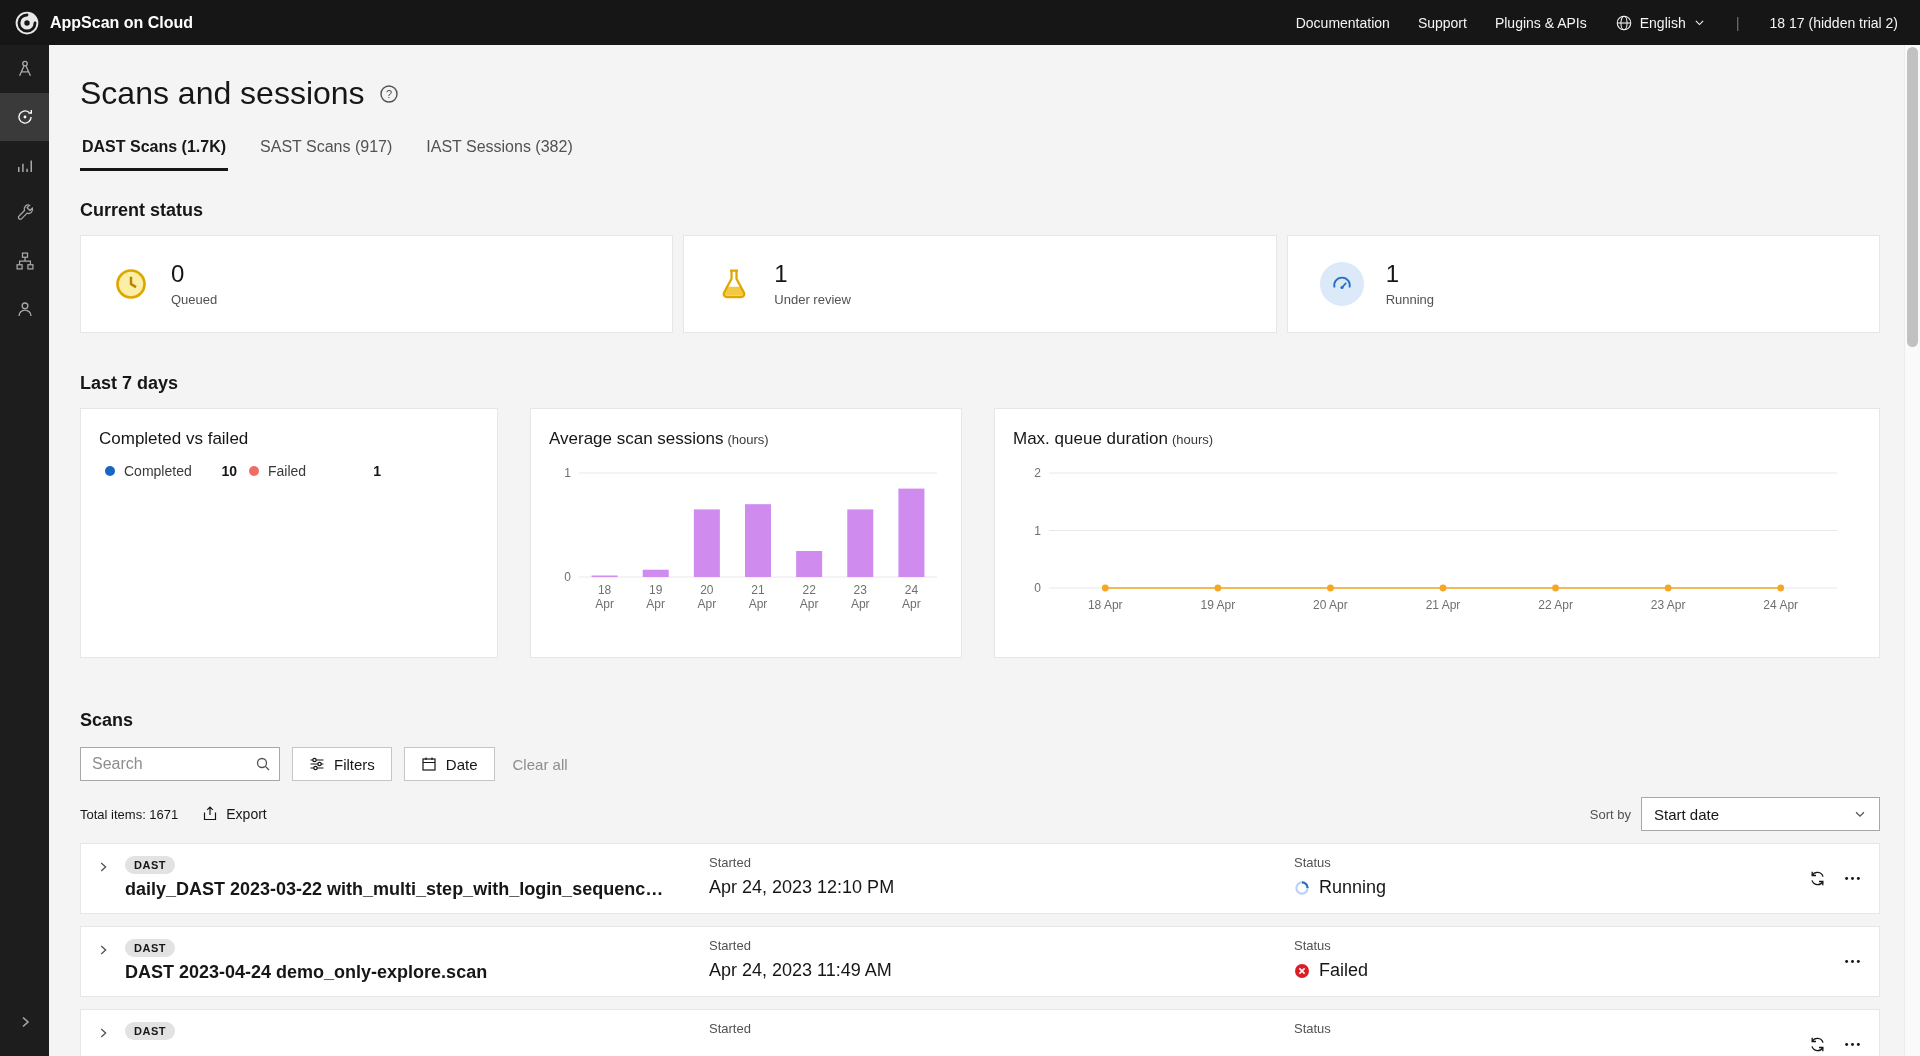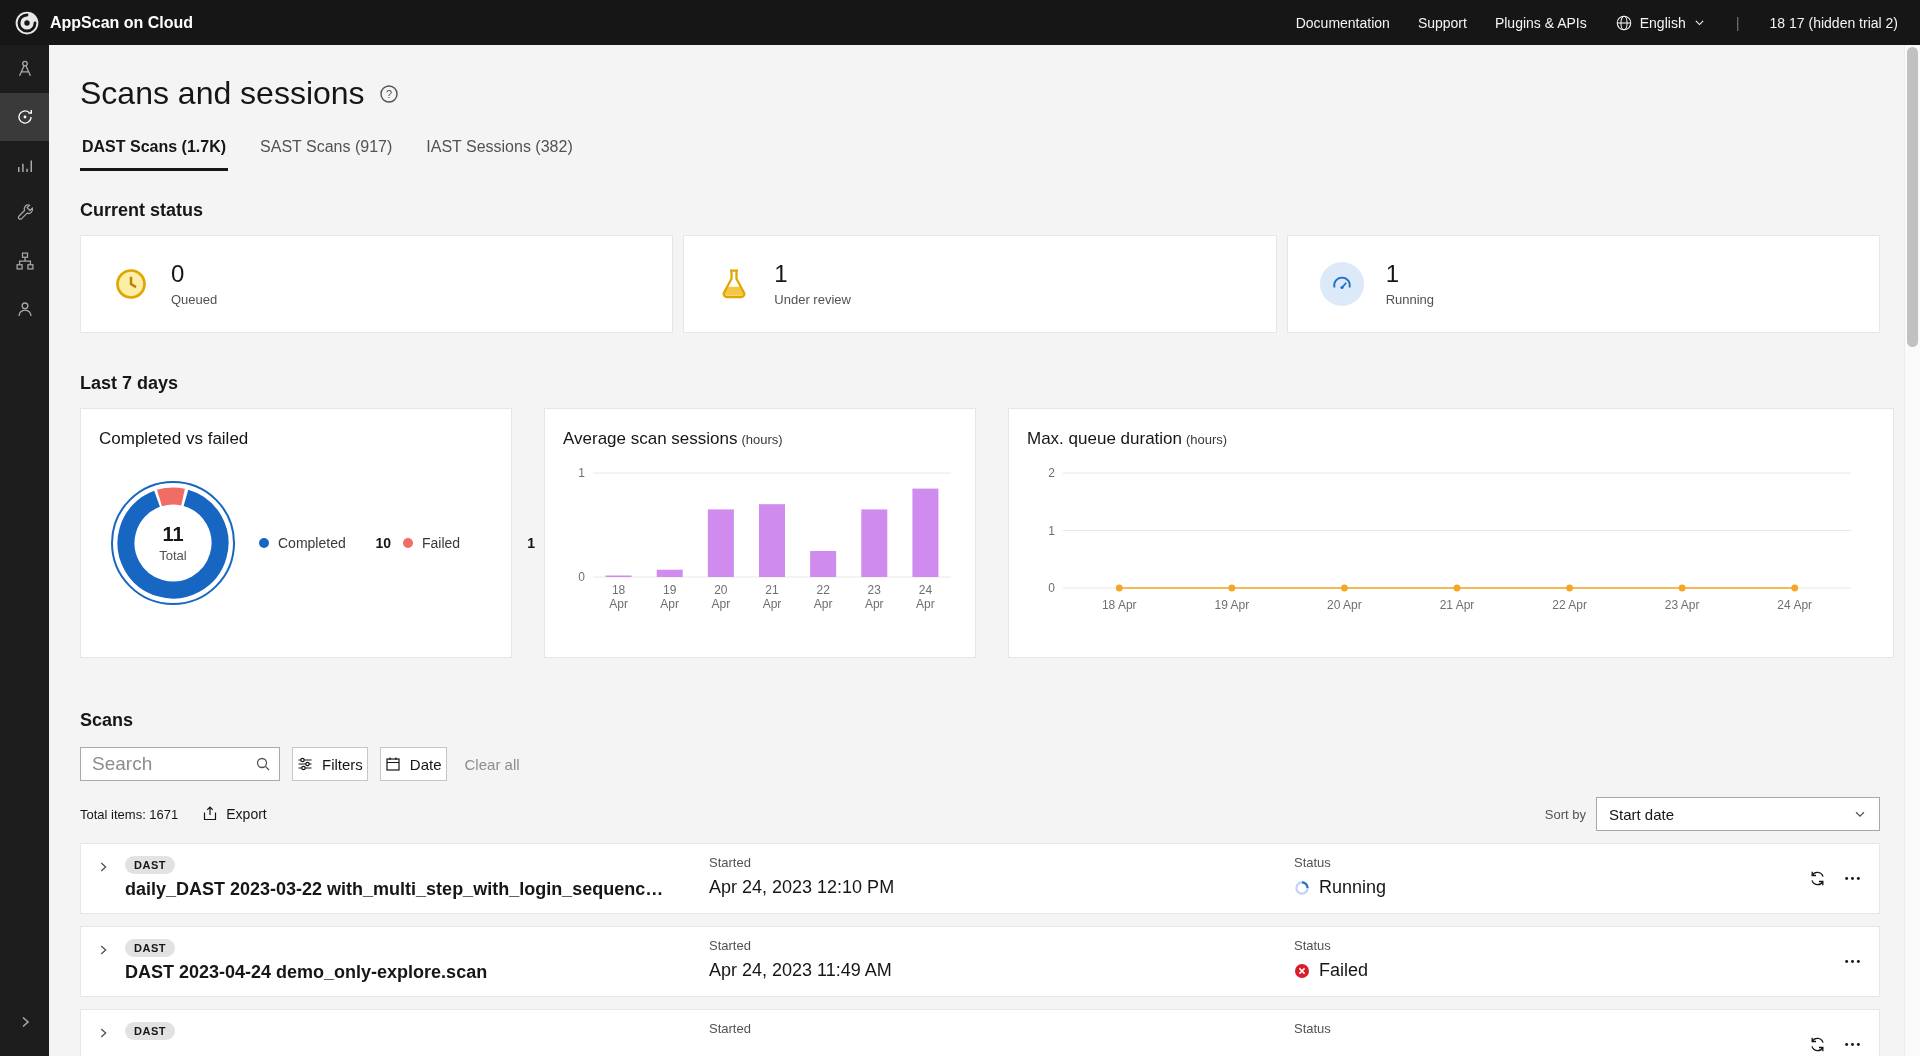--- a/index.html
+++ b/index.html
@@ -65,34 +65,34 @@
   .legend-dot{width:10px;height:10px;border-radius:50%;flex:0 0 auto}
   .legend-label{font-size:14px;color:#393939}
   .legend-value{margin-left:auto;font-size:14px;font-weight:bold;color:#161616}
   .chart-svg{margin-top:12px;display:block}
   svg text.tick{font-size:12px;fill:#6f6f6f;font-family:"Liberation Sans",sans-serif}
 
   
   .toolbar{display:flex;align-items:center;gap:12px;margin-top:16px}
   .search-box{position:relative;width:200px}
   .search-box input{width:100%;height:34px;border:1px solid #a8a8a8;background:#fff;
-    padding:0 34px 0 11px;font-size:19px;font-family:"Liberation Sans",sans-serif;color:#161616;outline:none}
+    padding:0 34px 0 11px;font-size:16px;font-family:"Liberation Sans",sans-serif;color:#161616;outline:none}
   .search-box input::placeholder{color:#8d8d8d}
   .search-box .mag{position:absolute;right:9px;top:9px}
-  .tb-btn{height:34px;display:flex;align-items:center;gap:9px;padding:0 4px;background:#fff;
+  .tb-btn{height:34px;display:flex;align-items:center;gap:9px;padding:0 16px;background:#fff;
     border:1px solid #c6c6c6;font-size:15px;color:#161616;cursor:pointer;font-family:"Liberation Sans",sans-serif}
   .clear-all{font-size:15px;color:#8d8d8d;margin-left:6px;cursor:pointer}
 
   .meta-row{display:flex;align-items:center;margin-top:16px;height:34px}
   .total-items{font-size:13px;color:#161616}
   .export-btn{display:flex;align-items:center;gap:8px;margin-left:24px;background:none;border:none;
     font-size:14px;color:#161616;cursor:pointer;font-family:"Liberation Sans",sans-serif}
   .sort-area{margin-left:auto;display:flex;align-items:center;gap:10px}
   .sort-label{font-size:13px;color:#525252}
-  .sort-select{width:284px;height:34px;background:#fff;border:1px solid #a8a8a8;display:flex;
+  .sort-select{width:239px;height:34px;background:#fff;border:1px solid #a8a8a8;display:flex;
     align-items:center;justify-content:space-between;padding:14px 12px;font-size:15px;cursor:pointer}
 
   
   .rows{margin-top:12px}
   .scan-row{background:#fff;border:1px solid #e6e6e6;height:71px;margin-bottom:12px;
     display:grid;grid-template-columns:44px 584px 585px 1fr 96px;align-items:stretch}
   .cell{padding-top:11px}
   .row-chevron{display:flex;justify-content:center;padding-top:16px;cursor:pointer}
   .badge{display:inline-block;background:#e2e2e2;color:#161616;font-size:11px;font-weight:bold;
     letter-spacing:.5px;border-radius:9px;padding:2px 9px;line-height:1.3}
@@ -283,31 +283,20 @@
     </div>
   </div>
 
   <h2 class="gap-lg">Last 7 days</h2>
 
   <div class="chart-cards">
 
     <div class="chart-card c1">
       <div class="chart-title">Completed vs failed</div>
       <div class="donut-flex">
-        <div class="donut-wrap">
-          <svg width="160" height="160" viewBox="0 0 160 160">
-              <circle cx="80" cy="80" r="61" fill="none" stroke="#1766c2" stroke-width="2"></circle>
-              <circle cx="80" cy="80" r="47" fill="none" stroke="#1766c2" stroke-width="17" stroke-dasharray="265.46337221585503 29.846337221585543" transform="rotate(-74 80 80)"></circle>
-              <circle cx="80" cy="80" r="47" fill="none" stroke="#f06d66" stroke-width="17" stroke-dasharray="23.846337221585507 271.4633722158551" transform="rotate(253.27272727272725 80 80)"></circle>
-            </svg>
-          <div class="donut-center">
-            <div class="donut-total">11</div>
-            <div class="donut-total-label">Total</div>
-          </div>
-        </div>
         <div class="legend">
           <div class="legend-row">
             <span class="legend-dot" style="background: rgb(23, 102, 194);"></span>
             <span class="legend-label">Completed</span>
             <span class="legend-value">10</span>
           </div>
           <div class="legend-row">
             <span class="legend-dot" style="background: rgb(240, 109, 102);"></span>
             <span class="legend-label">Failed</span>
             <span class="legend-value">1</span>

